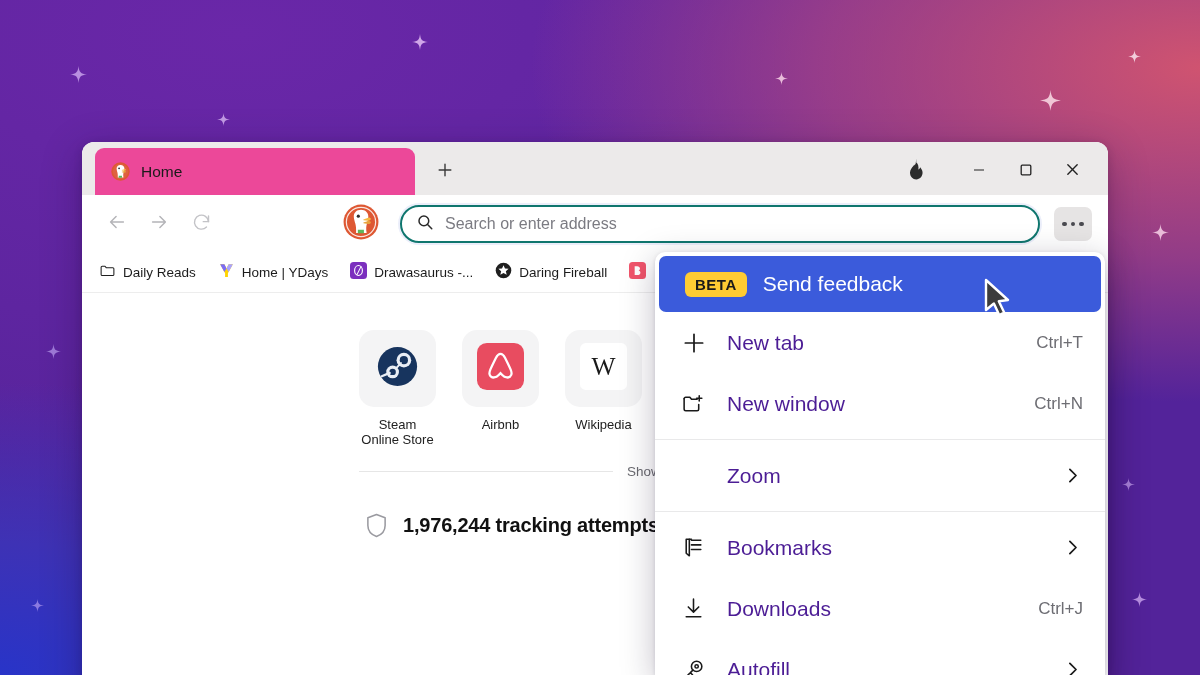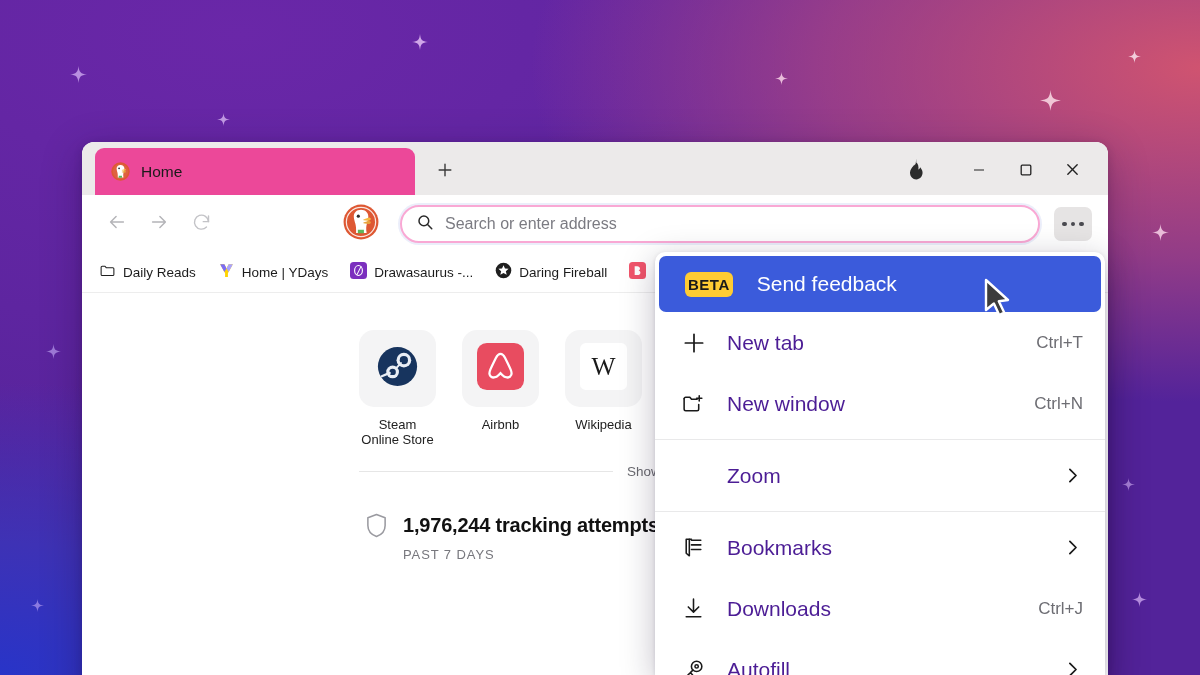--- a/index.html
+++ b/index.html
@@ -51,21 +51,21 @@
   #fire-button { margin-right:16px; }
 
   
   #toolbar {
     height:58px; background:#fff; display:flex; align-items:center; padding:0 14px; gap:0;
   }
   .nav-btn { width:42px; height:42px; display:flex; align-items:center; justify-content:center; }
   #ddg-logo-btn { width:46px; height:46px; display:flex; align-items:center; justify-content:center; margin-left:116px; }
   #address-bar {
     flex:1; height:38px; margin-left:16px; margin-right:14px;
-    border:2px solid #f9a8d4; border-radius:19px;
+    border:2px solid #0f766e; border-radius:19px;
     display:flex; align-items:center; padding:0 14px; gap:11px;
     background:#fff;
     box-shadow:0 0 0 2px rgba(110,134,221,0.14);
   }
   #address-placeholder { font-size:16px; color:#7b7b82; }
   #more-menu-button {
     width:38px; height:34px; border-radius:7px; background:#e6e4e4;
     display:flex; align-items:center; justify-content:center; gap:4px;
     margin-right:2px;
   }
@@ -122,21 +122,21 @@
   }
   .menu-item.highlight {
     background:#3b5bdb; margin:0 4px; border-radius:7px; height:56px;
   }
   .mi-icon { width:46px; flex:none; display:flex; align-items:center; }
   .mi-label { font-size:21px; color:#4c1d95; }
   .mi-shortcut { margin-left:auto; font-size:17px; color:#6d6d73; }
   .mi-chevron { margin-left:auto; display:flex; align-items:center; }
   #beta-badge {
     background:#ffcc33; color:#1a1a1a; font-weight:bold; font-size:15px;
-    padding:4px 3px; border-radius:6px; letter-spacing:0.5px; margin-right:24px;
+    padding:4px 10px; border-radius:6px; letter-spacing:0.5px; margin-right:16px;
   }
   #send-feedback-label { font-size:21px; color:#fff;text-align:right; }
   .menu-sep { height:1px; background:#e9e9ea; margin:5px 0; }
 
   
   #mouse-cursor { position:absolute; left:982px; top:278px; pointer-events:none; }
 </style>
 </head>
 <body>
 
@@ -423,21 +423,20 @@
     </div>
 
     <div id="tracking-row">
       <span>
         <svg width="23" height="25" viewBox="0 0 24 26" fill="none" stroke="#9a9aa0" stroke-width="1.6" stroke-linejoin="round">
             <path d="M12 1.5L21 5v8c0 6-4.2 9.8-9 11.5C7.2 22.8 3 19 3 13V5z"></path>
           </svg>
       </span>
       <div id="tracking-text-block">
         <div id="tracking-headline">1,976,244 tracking attempts blocked</div>
-        <div id="tracking-sub">PAST 7 DAYS</div>
       </div>
     </div>
 
   </div>
 </div>
 
 <div id="app-menu">
 
   <div class="menu-item highlight">
     <span id="beta-badge">BETA</span>

